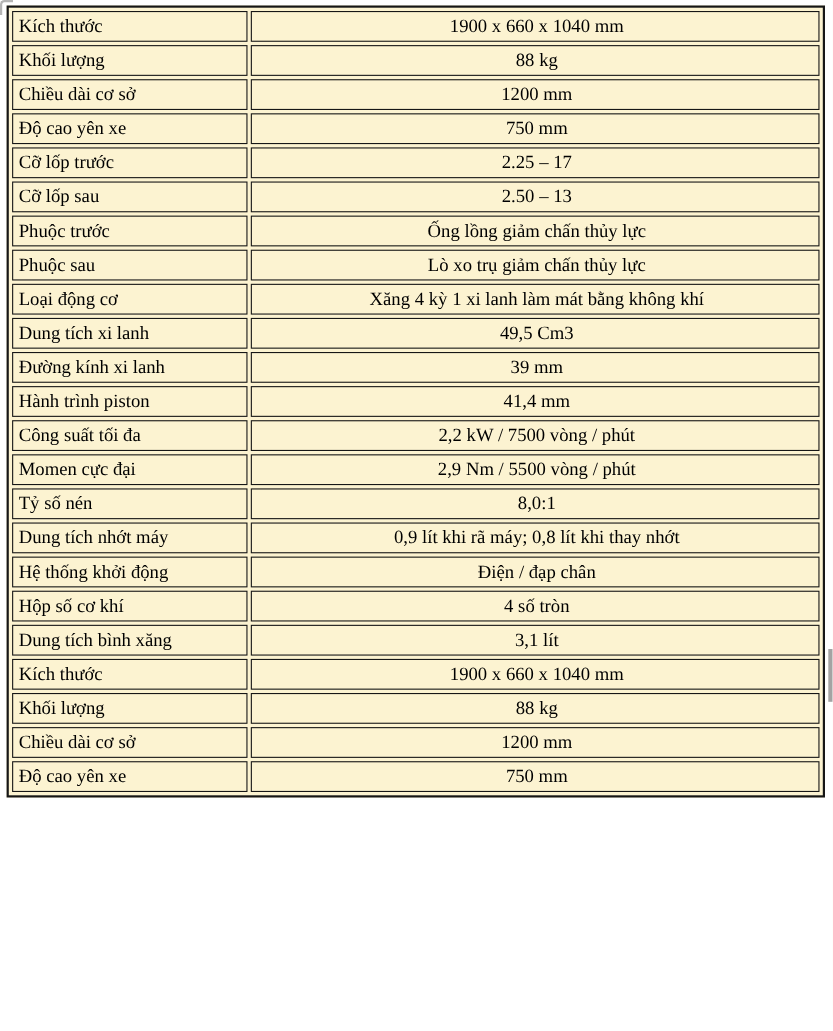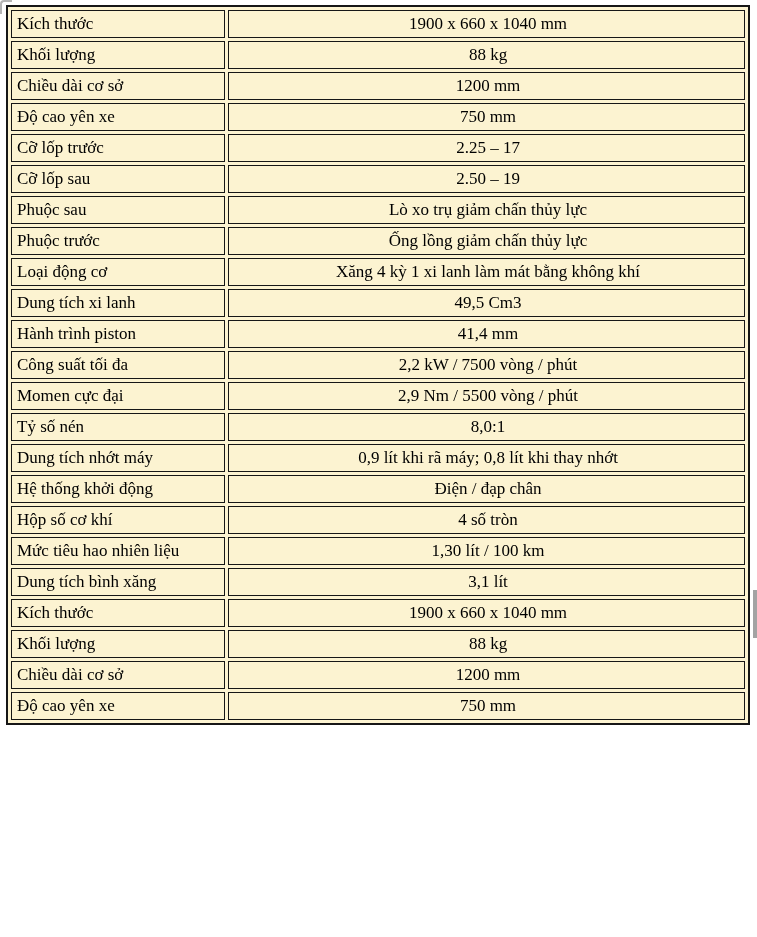--- a/index.html
+++ b/index.html
@@ -84,37 +84,41 @@
       <tr>
         <td class="label-cell">Độ cao yên xe</td>
         <td class="value-cell">750 mm</td>
       </tr>
       <tr>
         <td class="label-cell">Cỡ lốp trước</td>
         <td class="value-cell">2.25 – 17</td>
       </tr>
       <tr>
         <td class="label-cell">Cỡ lốp sau</td>
-        <td class="value-cell">2.50 – 19</td>
+        <td class="value-cell">2.50 – 13</td>
+      </tr>
+      <tr>
+        <td class="label-cell">Phuộc trước</td>
+        <td class="value-cell">Ống lồng giảm chấn thủy lực</td>
       </tr>
       <tr>
         <td class="label-cell">Phuộc sau</td>
         <td class="value-cell">Lò xo trụ giảm chấn thủy lực</td>
-      </tr>
-      <tr>
-        <td class="label-cell">Phuộc trước</td>
-        <td class="value-cell">Ống lồng giảm chấn thủy lực</td>
       </tr>
       <tr>
         <td class="label-cell">Loại động cơ</td>
         <td class="value-cell">Xăng 4 kỳ 1 xi lanh làm mát bằng không khí</td>
       </tr>
       <tr>
         <td class="label-cell">Dung tích xi lanh</td>
         <td class="value-cell">49,5 Cm3</td>
+      </tr>
+      <tr>
+        <td class="label-cell">Đường kính xi lanh</td>
+        <td class="value-cell">39 mm</td>
       </tr>
       <tr>
         <td class="label-cell">Hành trình piston</td>
         <td class="value-cell">41,4 mm</td>
       </tr>
       <tr>
         <td class="label-cell">Công suất tối đa</td>
         <td class="value-cell">2,2 kW / 7500 vòng / phút</td>
       </tr>
       <tr>
@@ -131,24 +135,20 @@
       </tr>
       <tr>
         <td class="label-cell">Hệ thống khởi động</td>
         <td class="value-cell">Điện / đạp chân</td>
       </tr>
       <tr>
         <td class="label-cell">Hộp số cơ khí</td>
         <td class="value-cell">4 số tròn</td>
       </tr>
       <tr>
-        <td class="label-cell">Mức tiêu hao nhiên liệu</td>
-        <td class="value-cell">1,30 lít / 100 km</td>
-      </tr>
-      <tr>
         <td class="label-cell">Dung tích bình xăng</td>
         <td class="value-cell">3,1 lít</td>
       </tr>
       <tr>
         <td class="label-cell">Kích thước</td>
         <td class="value-cell">1900 x 660 x 1040 mm</td>
       </tr>
       <tr>
         <td class="label-cell">Khối lượng</td>
         <td class="value-cell">88 kg</td>

